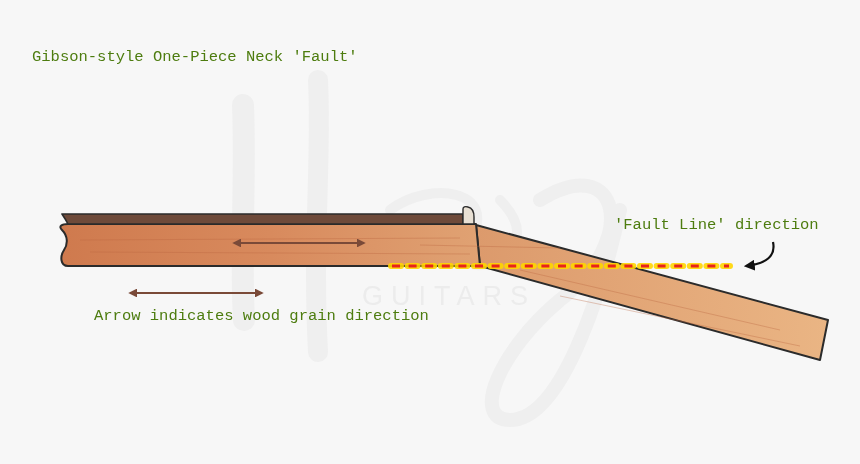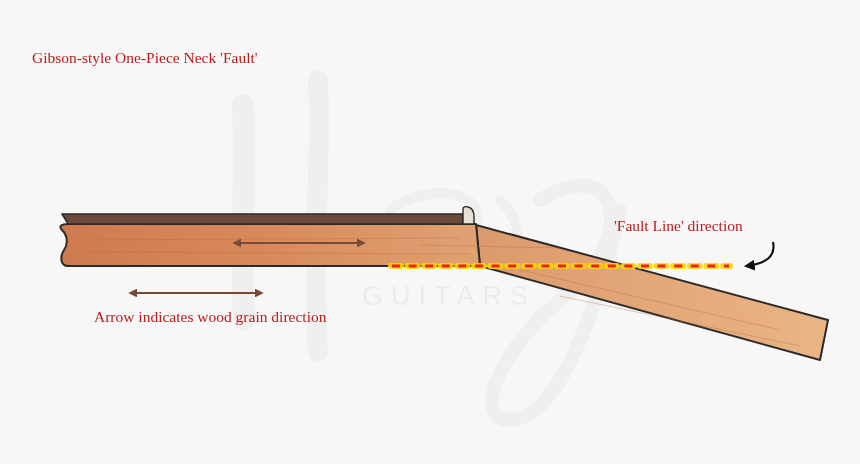--- a/index.html
+++ b/index.html
@@ -5,23 +5,23 @@
   html, body { margin: 0; padding: 0; }
   body {
     width: 860px; height: 464px; overflow: hidden;
     background: #f7f7f7;
     position: relative;
     font-family: "Liberation Sans", sans-serif;
   }
   #stage { position: absolute; left: 0; top: 0; width: 860px; height: 464px; }
   .label {
     position: absolute;
-    font-family: Liberation Serif, serif;
+    font-family: Liberation Mono, monospace;
     font-size: 15.5px;
-    color: #b91c1c;
+    color: #4d7c0f;
     white-space: nowrap;
     line-height: 1;
   }
   #title { left: 32px; top: 50px; }
   #fault-label { left: 614px; top: 218px; }
   #grain-label { left: 94px; top: 309px; }
   #watermark-text {
     position: absolute; left: 362px; top: 283px;
     font-family: Liberation Sans, sans-serif;
     font-size: 27px; letter-spacing: 8px; color: #ececec;

